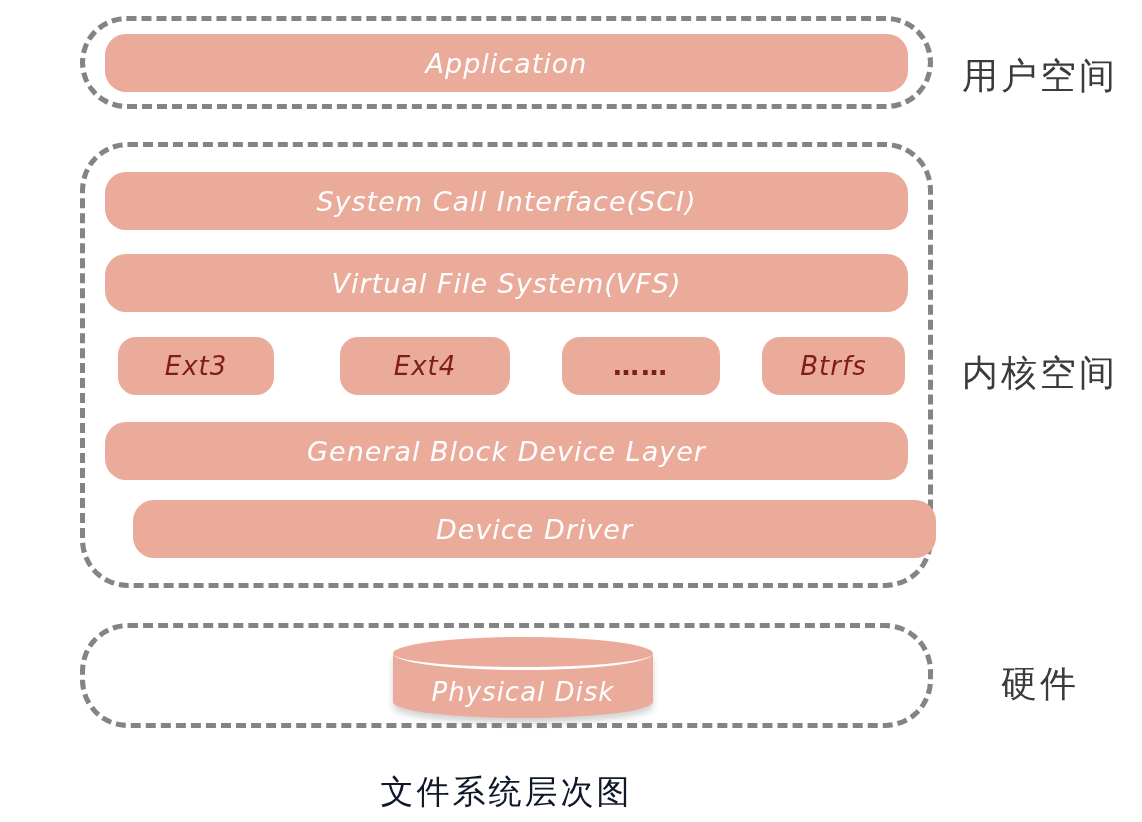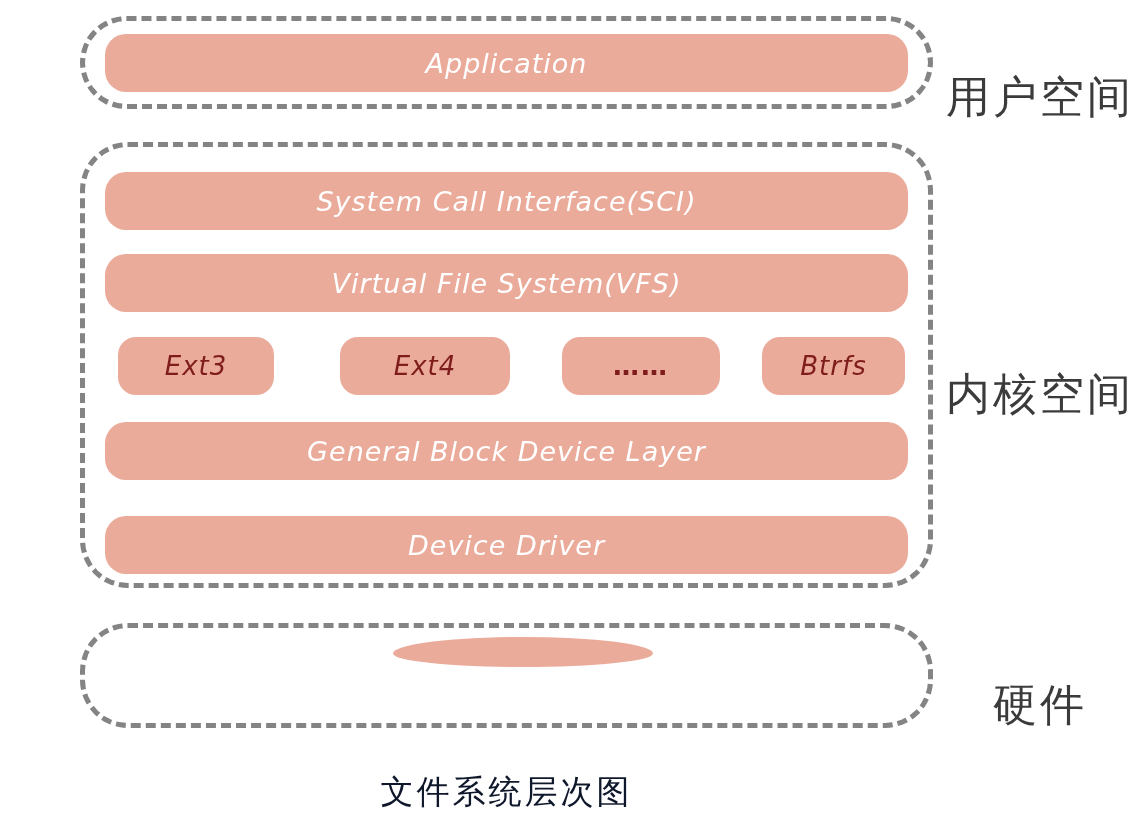--- a/index.html
+++ b/index.html
@@ -29,21 +29,21 @@
     background: #ebab9a;
     border-radius: 21px;
     display: flex; align-items: center; justify-content: center;
     color: #ffffff;
     font-size: 27px; font-style: italic; letter-spacing: 1px;
   }
   .bar-application { top: 13px; }
   .bar-sci  { top: 11px; margin-top: 14px;  }
   .bar-vfs  { top: 107px; }
   .bar-gbdl { top: 275px; }
-  .bar-dd   { top: 369px; }
+  .bar-dd   { top: 353px; margin-left: 28px; }
 
   
   .fs-row { position: absolute; left: 20px; top: 190px; width: 803px; height: 58px; }
   .fs-box {
     position: absolute; top: 0; height: 58px;
     background: #ebab9a; border-radius: 18px;
     display: flex; align-items: center; justify-content: center;
     color: #7f1d1d; font-size: 26px; font-style: italic; letter-spacing: 1px;
   }
   .fs-ext3  { left: 13px;  width: 156px; }
@@ -67,21 +67,21 @@
     background: #ebab9a;
     border-radius: 50%;
     border-bottom: 3px solid #ffffff;
     z-index: 2;
   }
 
   
   .side-label {
     position: absolute; left: 938px; width: 204px;
     text-align: center;
-    font-size: 44px; color: #3b3b3b; letter-spacing: 3px; margin-top: 16px;
+    font-size: 36px; color: #3b3b3b; letter-spacing: 3px;
   }
   .label-user   { top: 52px;  }
   .label-kernel { top: 349px; }
   .label-hw     { top: 660px; }
 
   
   .caption {
     position: absolute; left: 80px; top: 770px; width: 853px;
     text-align: center;
     font-size: 33px; color: #0f172a; letter-spacing: 3px;
@@ -123,20 +123,23 @@
       <span>General Block Device Layer</span>
     </div>
     <div class="bar bar-dd">
       <span>Device Driver</span>
     </div>
   </div>
 
   <div class="dashed-box box-hw">
     <div class="cylinder">
       <div class="cyl-top"></div>
+      <div class="cyl-side">
+        <span>Physical Disk</span>
+      </div>
     </div>
   </div>
 
   <div class="side-label label-user">用户空间</div>
   <div class="side-label label-kernel">内核空间</div>
   <div class="side-label label-hw">硬件</div>
 
   <div class="caption">文件系统层次图</div>
 
 </div>

